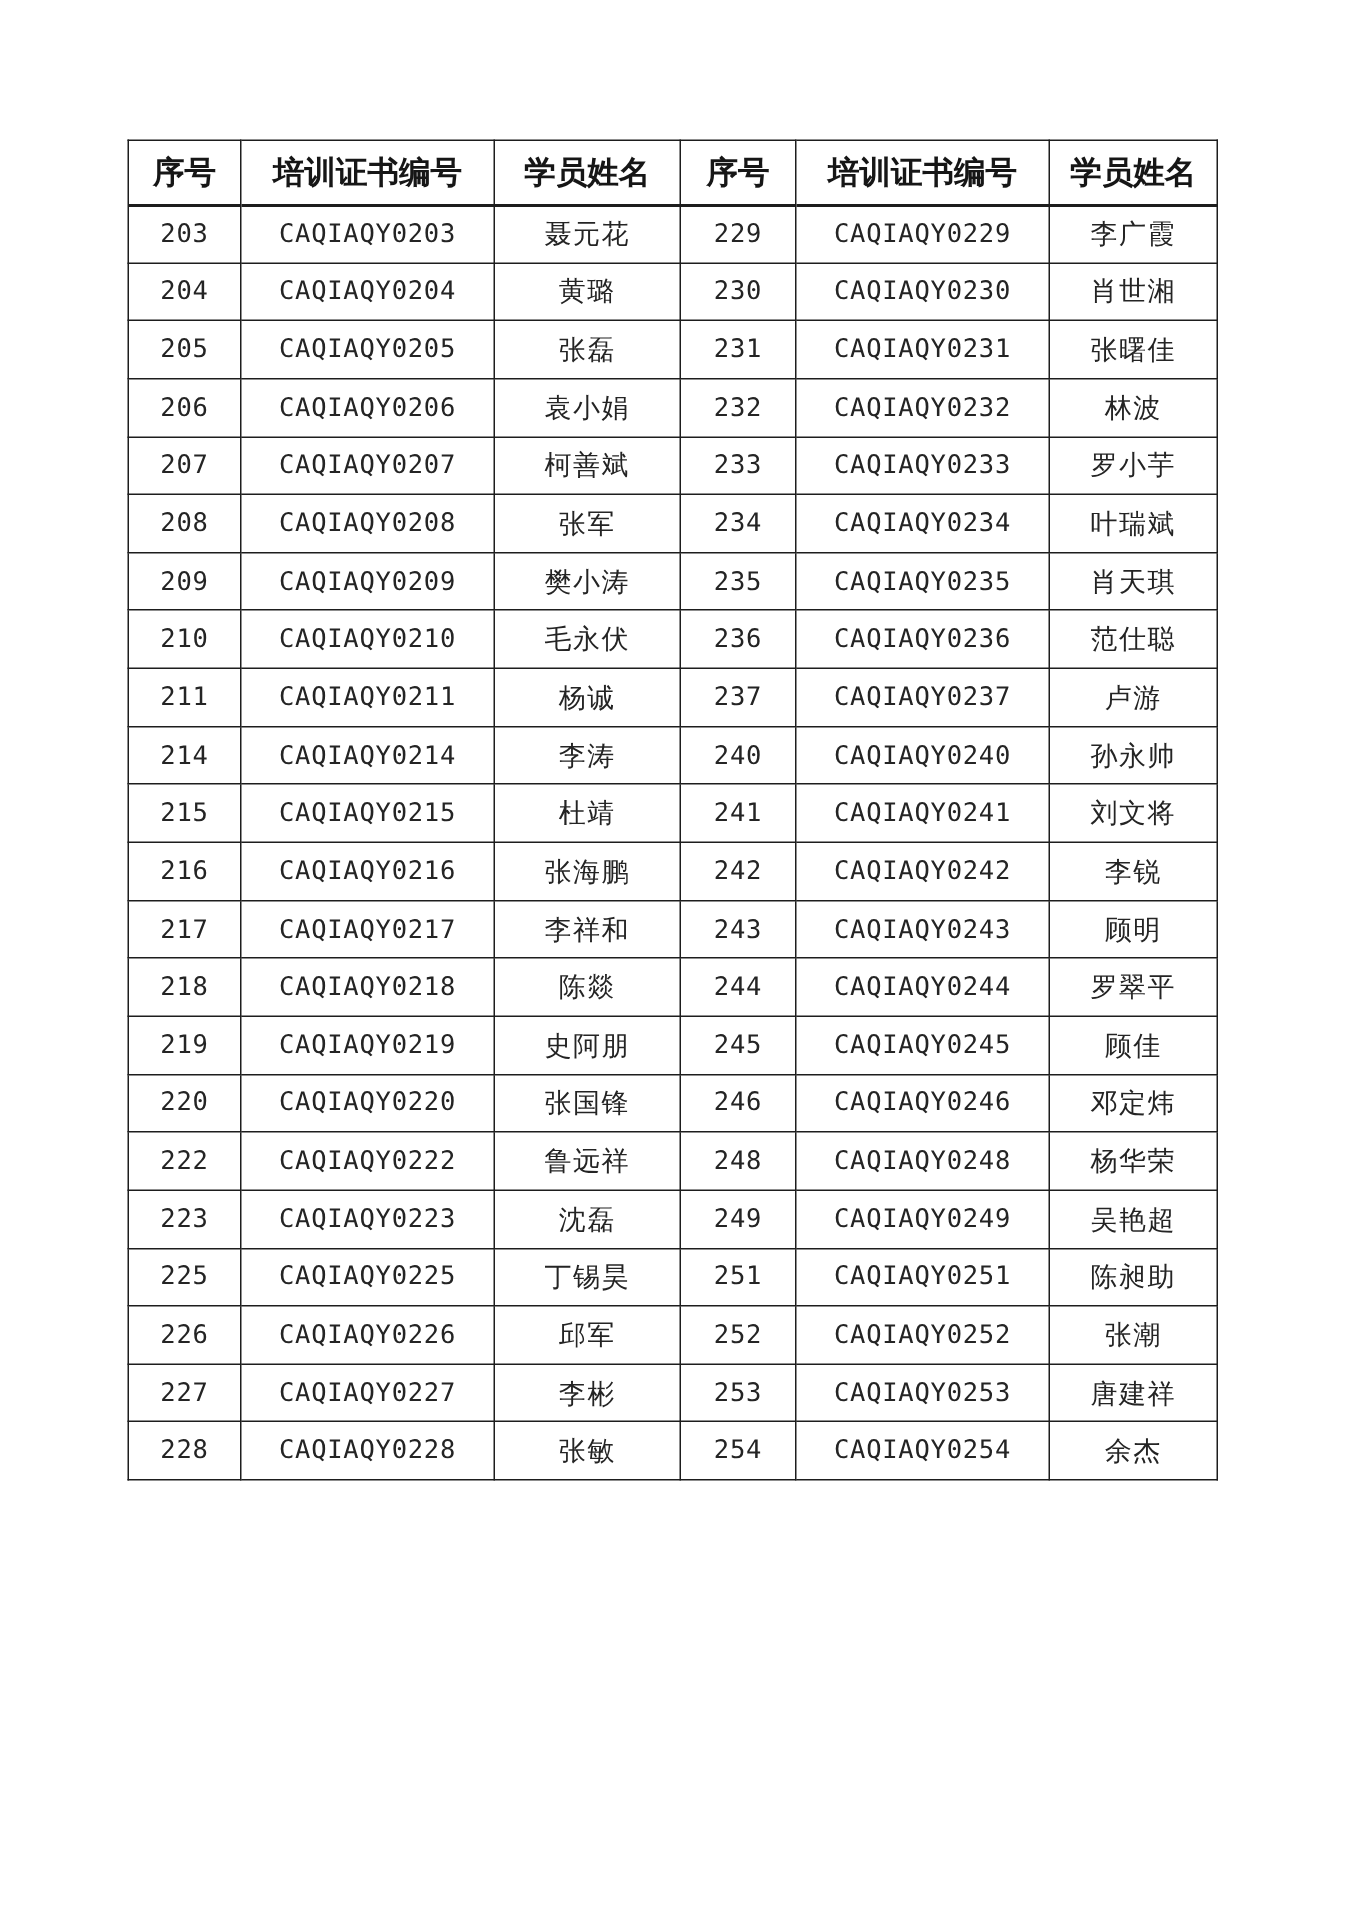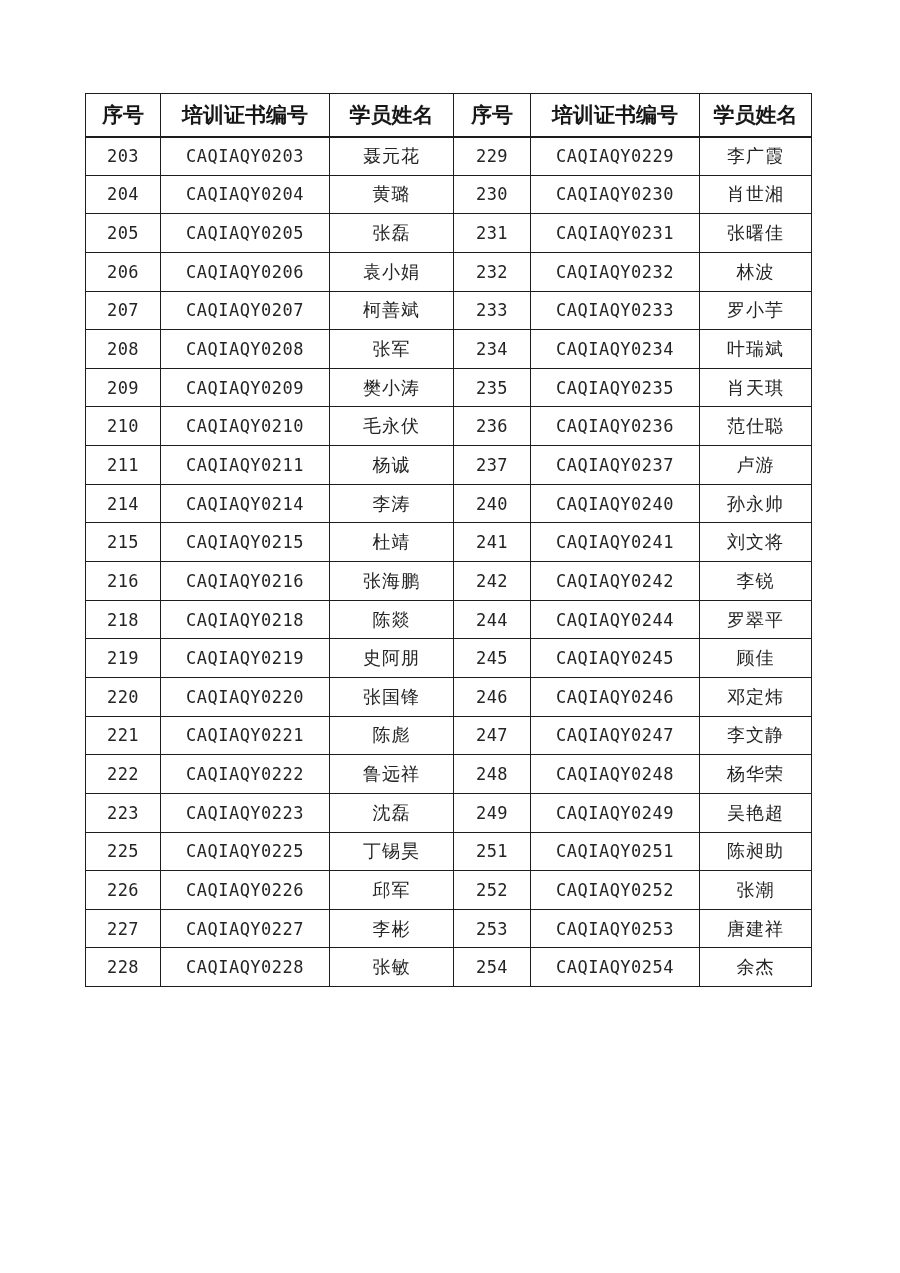--- a/index.html
+++ b/index.html
@@ -186,20 +186,28 @@
         </tr>
         <tr>
           <td class="num">216</td>
           <td class="cert">CAQIAQY0216</td>
           <td class="name">张海鹏</td>
           <td class="num">242</td>
           <td class="cert">CAQIAQY0242</td>
           <td class="name">李锐</td>
         </tr>
         <tr>
+          <td class="num">217</td>
+          <td class="cert">CAQIAQY0217</td>
+          <td class="name">李祥和</td>
+          <td class="num">243</td>
+          <td class="cert">CAQIAQY0243</td>
+          <td class="name">顾明</td>
+        </tr>
+        <tr>
           <td class="num">218</td>
           <td class="cert">CAQIAQY0218</td>
           <td class="name">陈燚</td>
           <td class="num">244</td>
           <td class="cert">CAQIAQY0244</td>
           <td class="name">罗翠平</td>
         </tr>
         <tr>
           <td class="num">219</td>
           <td class="cert">CAQIAQY0219</td>
@@ -210,28 +218,20 @@
         </tr>
         <tr>
           <td class="num">220</td>
           <td class="cert">CAQIAQY0220</td>
           <td class="name">张国锋</td>
           <td class="num">246</td>
           <td class="cert">CAQIAQY0246</td>
           <td class="name">邓定炜</td>
         </tr>
         <tr>
-          <td class="num">221</td>
-          <td class="cert">CAQIAQY0221</td>
-          <td class="name">陈彪</td>
-          <td class="num">247</td>
-          <td class="cert">CAQIAQY0247</td>
-          <td class="name">李文静</td>
-        </tr>
-        <tr>
           <td class="num">222</td>
           <td class="cert">CAQIAQY0222</td>
           <td class="name">鲁远祥</td>
           <td class="num">248</td>
           <td class="cert">CAQIAQY0248</td>
           <td class="name">杨华荣</td>
         </tr>
         <tr>
           <td class="num">223</td>
           <td class="cert">CAQIAQY0223</td>

